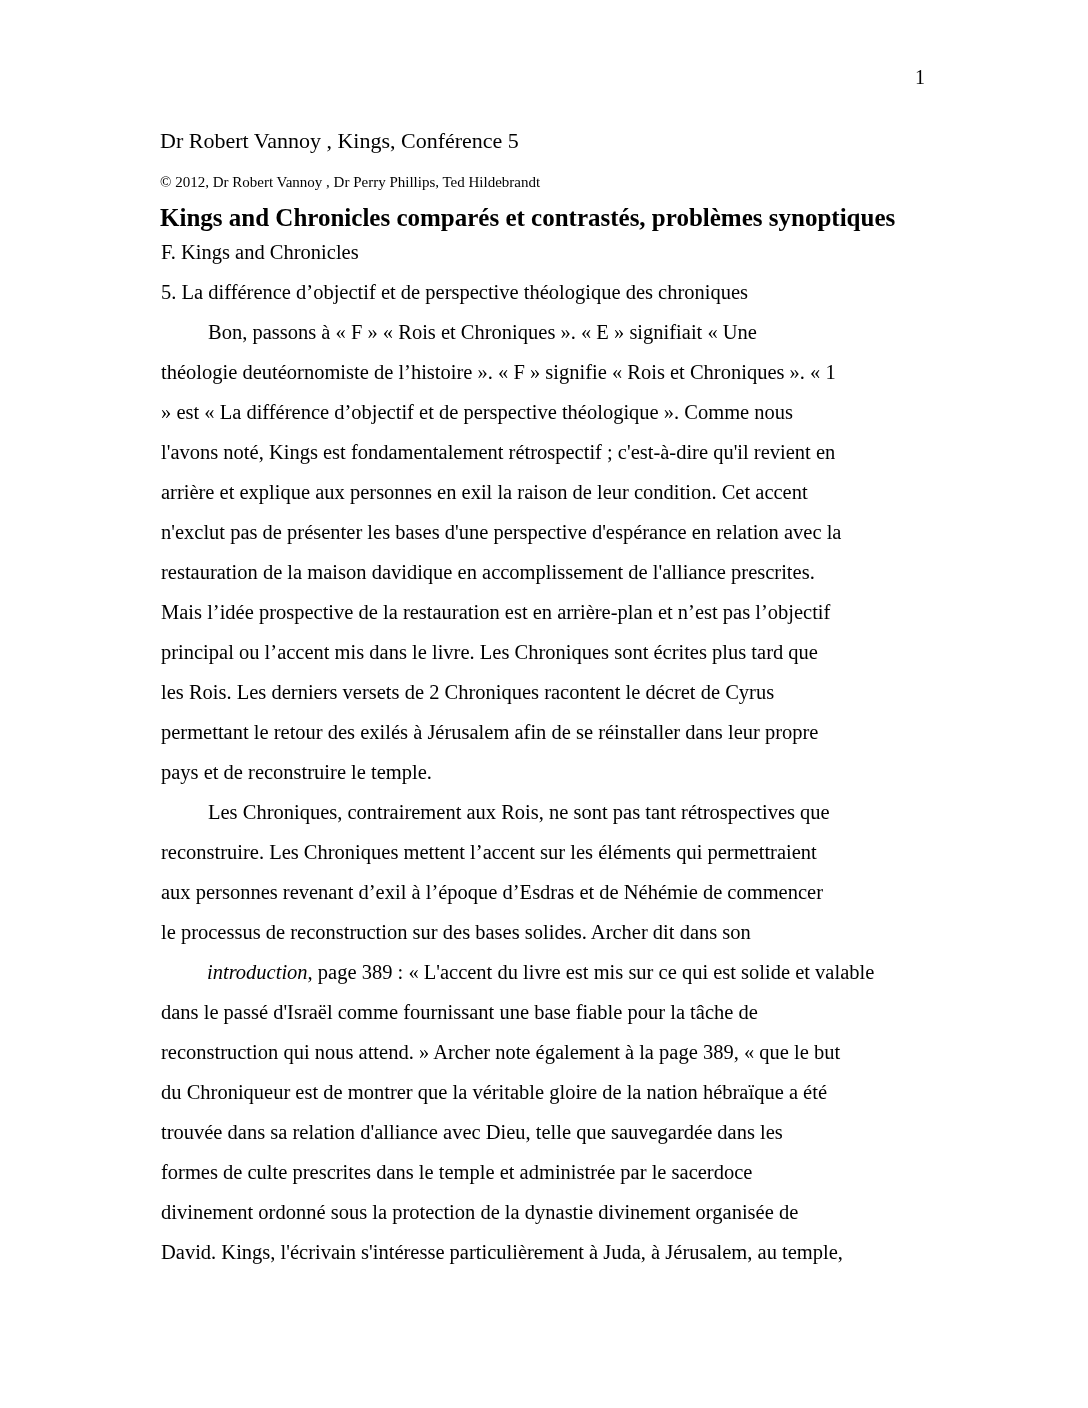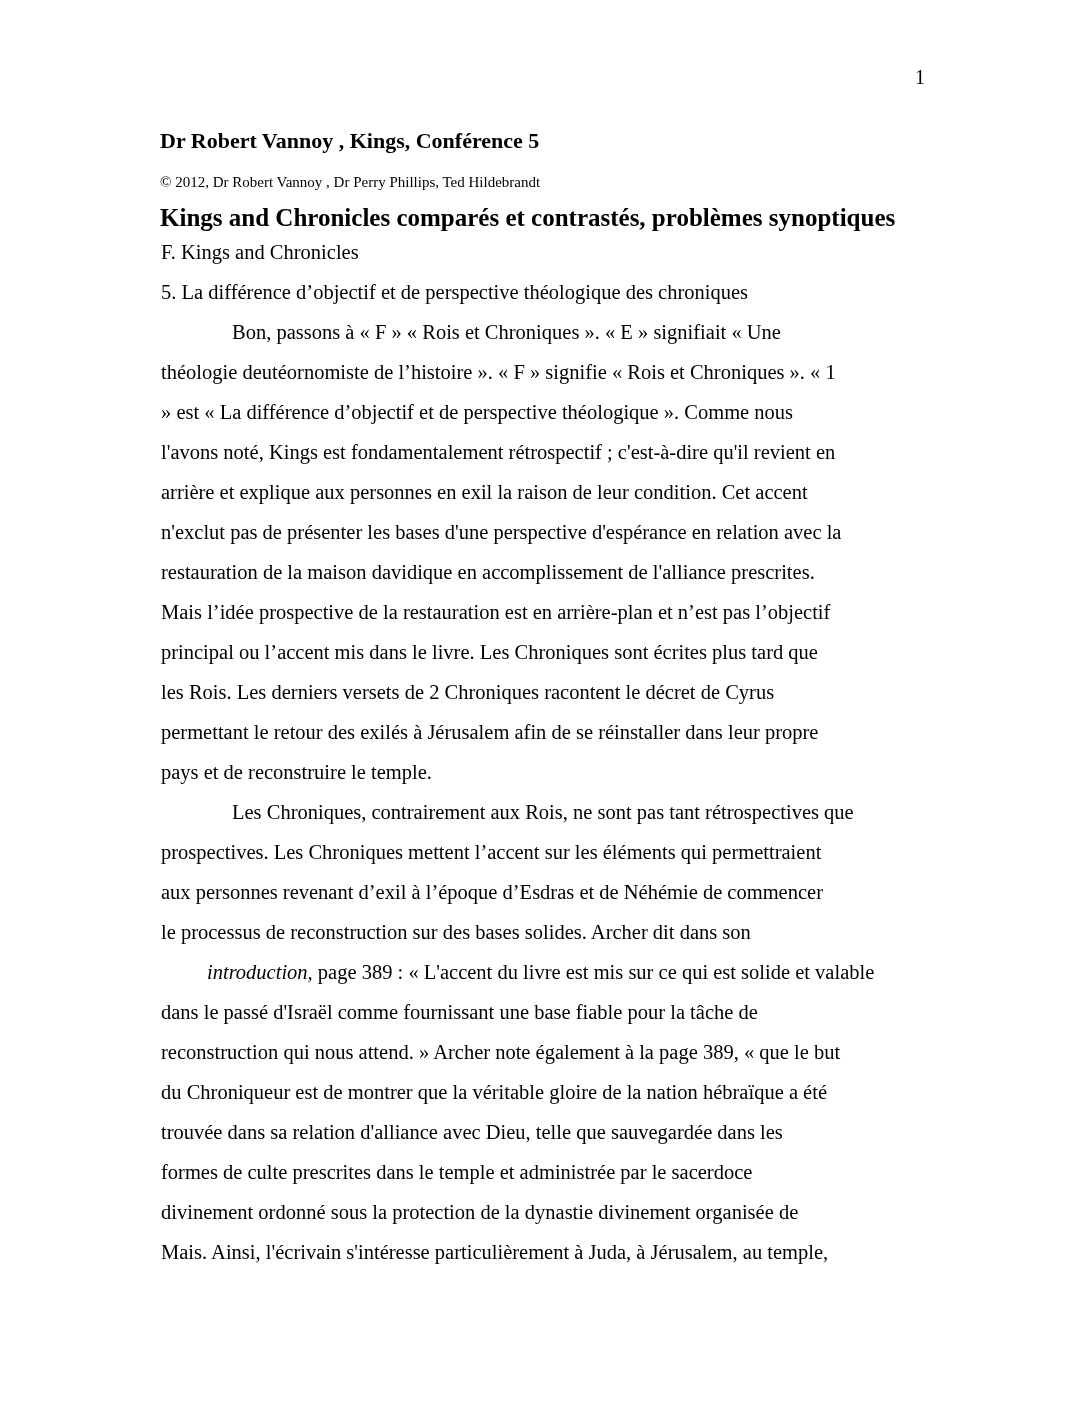--- a/index.html
+++ b/index.html
@@ -1,23 +1,23 @@
 <!DOCTYPE html>
 <html><head>
 <meta charset="utf-8">
 <style>
   html, body { margin: 0; padding: 0; background: #ffffff; }
   body { width: 1088px; height: 1408px; position: relative; overflow: hidden;
          font-family: "Liberation Serif", "DejaVu Serif", serif; color: #000; }
   .page-num { position: absolute; left: 915px; top: 66px; font-size: 20px; }
-  .title { position: absolute; left: 160px; top: 128px; font-size: 22px; font-weight: bold; white-space: nowrap; }
+  .title { position: absolute; left: 160px; top: 128px; font-size: 22px; font-weight: normal; white-space: nowrap; }
   .copyright { position: absolute; left: 160px; top: 174px; font-size: 15px; white-space: nowrap; }
   .subtitle { position: absolute; left: 160px; top: 204px; font-size: 25px; font-weight: bold; white-space: nowrap; }
   .line { position: absolute; left: 161px; font-size: 20.5px; white-space: nowrap; line-height: 24px; }
-  .indent { left: 232px; }
+  .indent { left: 208px; }
   em { font-style: italic; margin-left: 46px; }
 </style>
 </head>
 <body>
 
 <div>
   <div class="page-num">1</div>
   <div class="title">Dr Robert Vannoy , Kings, Conférence 5</div>
   <div class="copyright">© 2012, Dr Robert Vannoy , Dr Perry Phillips, Ted Hildebrandt</div>
   <div class="subtitle">Kings and Chronicles comparés et contrastés, problèmes synoptiques</div>
@@ -31,24 +31,24 @@
   <div class="line" style="top:480px">arrière et explique aux personnes en exil la raison de leur condition. Cet accent</div>
   <div class="line" style="top:520px">n'exclut pas de présenter les bases d'une perspective d'espérance en relation avec la</div>
   <div class="line" style="top:560px">restauration de la maison davidique en accomplissement de l'alliance prescrites.</div>
   <div class="line" style="top:600px">Mais l’idée prospective de la restauration est en arrière-plan et n’est pas l’objectif</div>
   <div class="line" style="top:640px">principal ou l’accent mis dans le livre. Les Chroniques sont écrites plus tard que</div>
   <div class="line" style="top:680px">les Rois. Les derniers versets de 2 Chroniques racontent le décret de Cyrus</div>
   <div class="line" style="top:720px">permettant le retour des exilés à Jérusalem afin de se réinstaller dans leur propre</div>
   <div class="line" style="top:760px">pays et de reconstruire le temple.</div>
 
   <div class="line indent" style="top:800px">Les Chroniques, contrairement aux Rois, ne sont pas tant rétrospectives que</div>
-  <div class="line" style="top:840px">prospectives. Les Chroniques mettent l’accent sur les éléments qui permettraient</div>
+  <div class="line" style="top:840px">reconstruire. Les Chroniques mettent l’accent sur les éléments qui permettraient</div>
   <div class="line" style="top:880px">aux personnes revenant d’exil à l’époque d’Esdras et de Néhémie de commencer</div>
   <div class="line" style="top:920px">le processus de reconstruction sur des bases solides. Archer dit dans son</div>
   <div class="line" style="top:960px"><em>introduction,</em><span> page 389 : « L'accent du livre est mis sur ce qui est solide et valable</span></div>
   <div class="line" style="top:1000px">dans le passé d'Israël comme fournissant une base fiable pour la tâche de</div>
   <div class="line" style="top:1040px">reconstruction qui nous attend. » Archer note également à la page 389, « que le but</div>
   <div class="line" style="top:1080px">du Chroniqueur est de montrer que la véritable gloire de la nation hébraïque a été</div>
   <div class="line" style="top:1120px">trouvée dans sa relation d'alliance avec Dieu, telle que sauvegardée dans les</div>
   <div class="line" style="top:1160px">formes de culte prescrites dans le temple et administrée par le sacerdoce</div>
   <div class="line" style="top:1200px">divinement ordonné sous la protection de la dynastie divinement organisée de</div>
-  <div class="line" style="top:1240px">Mais. Ainsi, l'écrivain s'intéresse particulièrement à Juda, à Jérusalem, au temple,</div>
+  <div class="line" style="top:1240px">David. Kings, l'écrivain s'intéresse particulièrement à Juda, à Jérusalem, au temple,</div>
 </div>
 
 </body></html>

